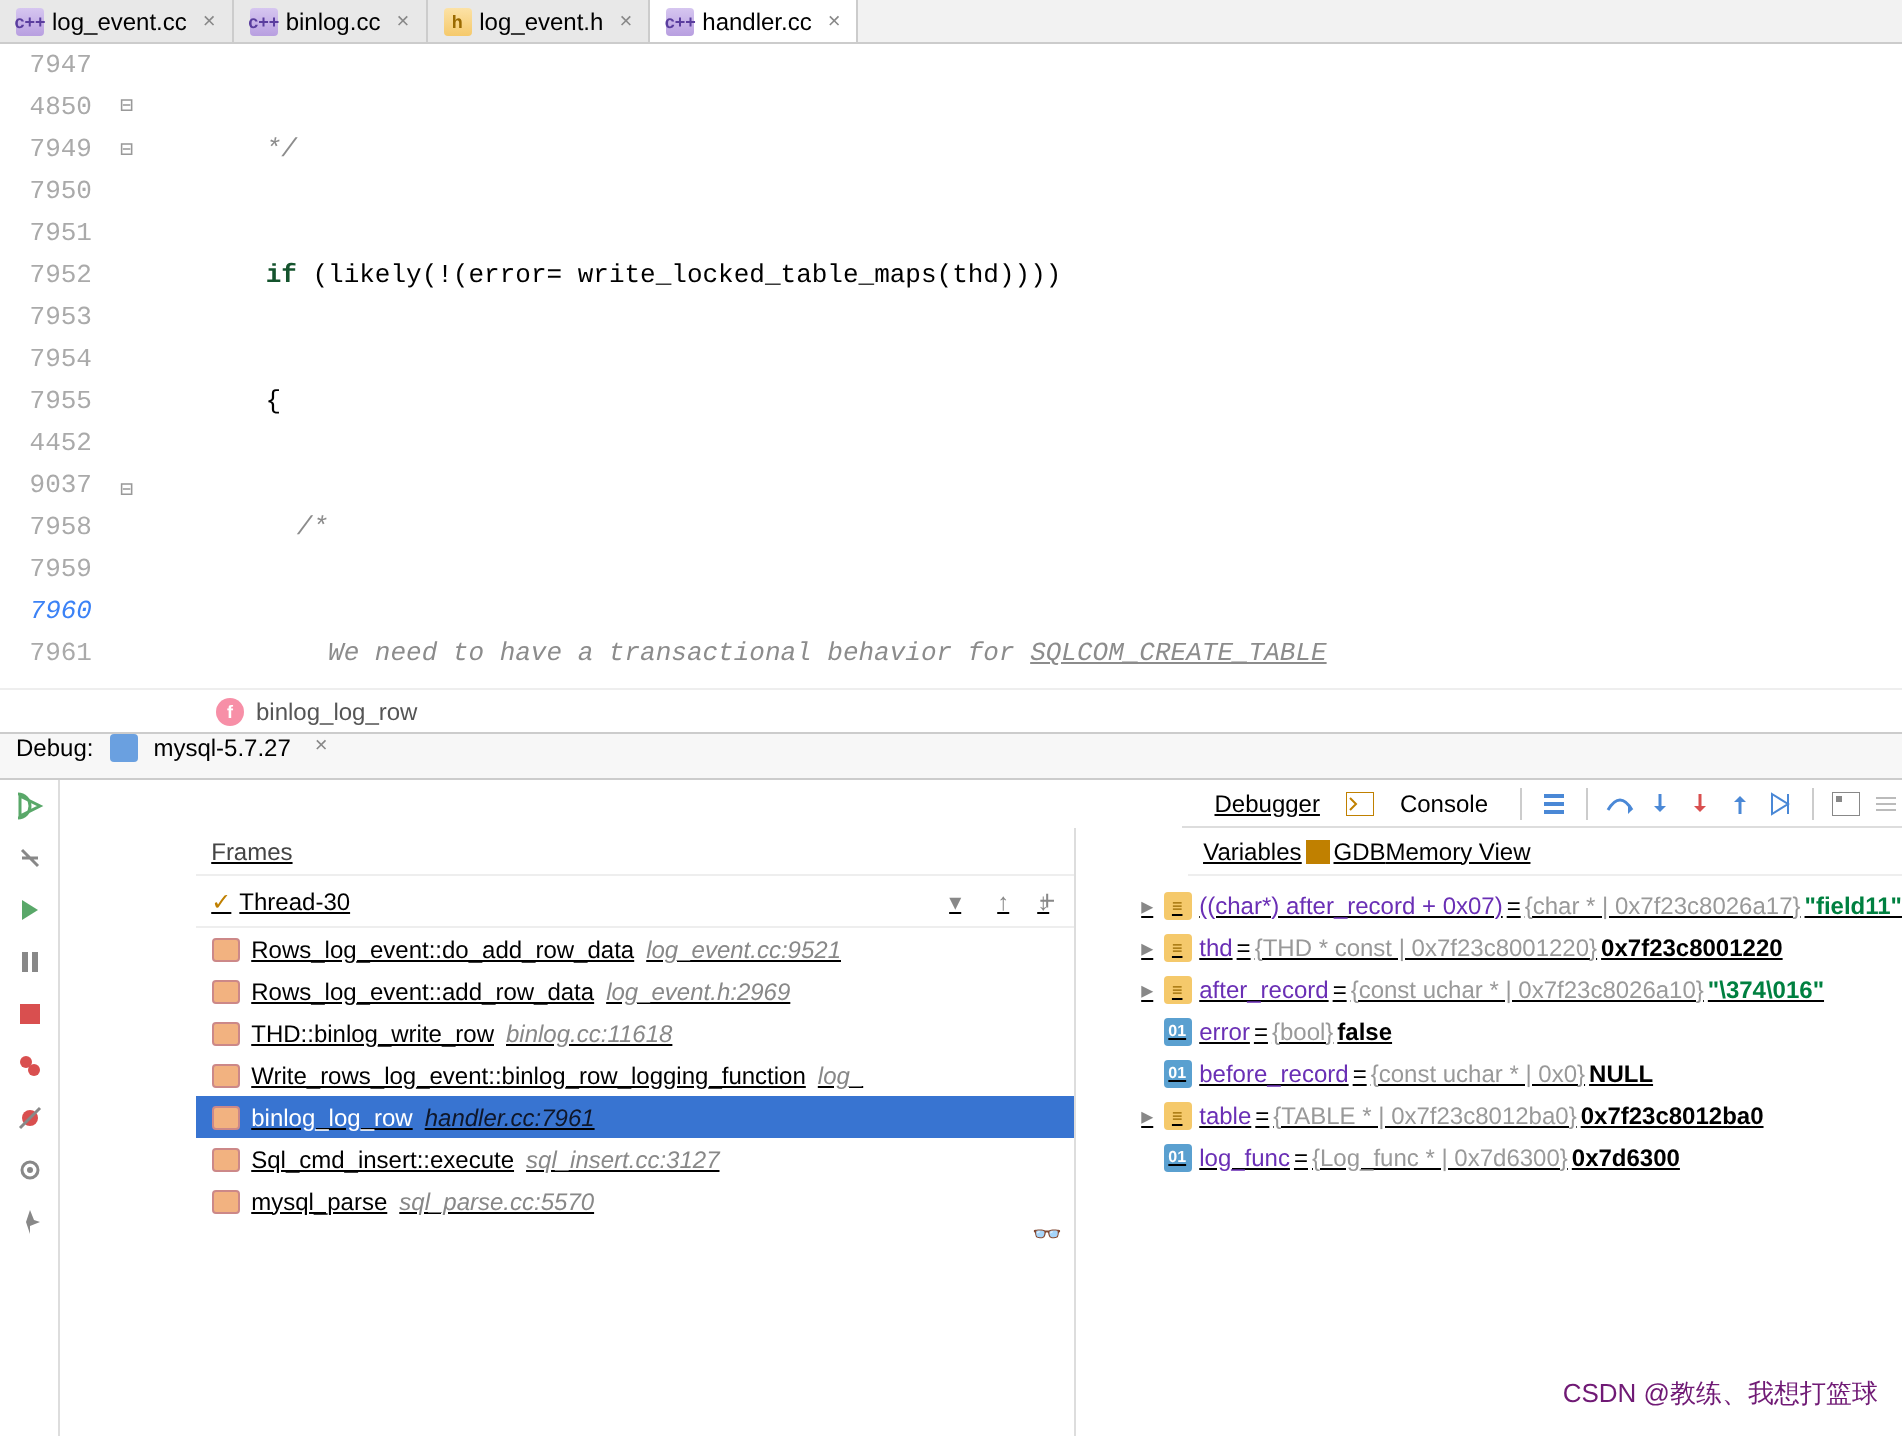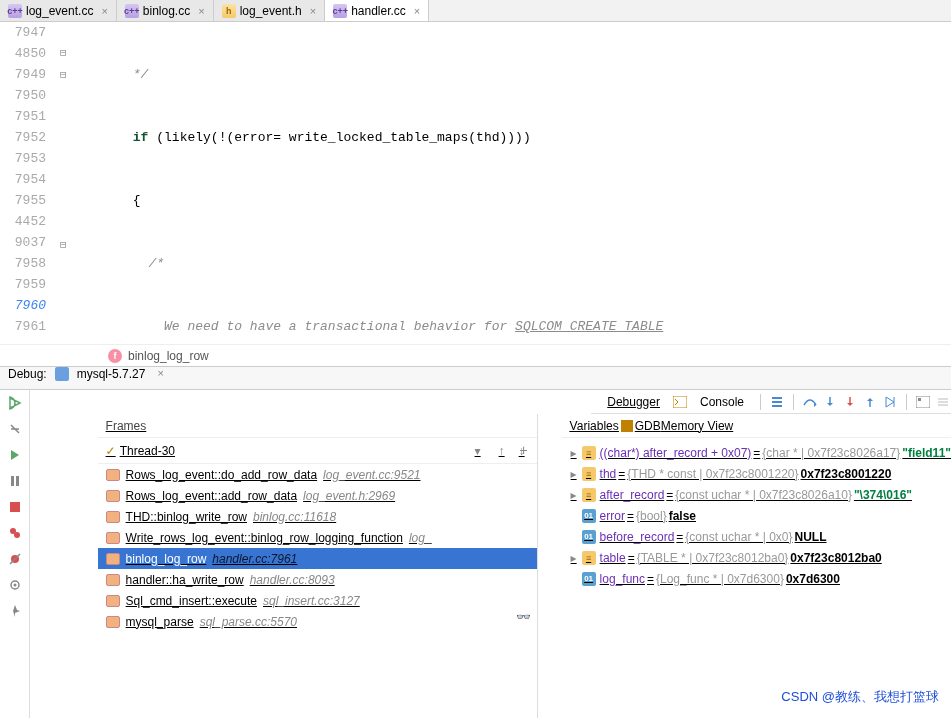--- a/index.html
+++ b/index.html
@@ -42,36 +42,36 @@
 .thread-sel { flex: 1; display: flex; align-items: center; gap: 4px; }
 .chk { color: #c08000; font-size: 12px; }
 .dd { color: #888; margin-left: auto; margin-right: 8px; }
 .frame-list { flex: 1; overflow: hidden; }
 .frame-item { height: 21px; display: flex; align-items: center; padding: 0 8px; gap: 6px; cursor: pointer; }
 .frame-item.sel { background: #3874d1; color: #fff; }
 .fr-ico { width: 14px; height: 12px; background: #f2b280; border: 1px solid #c88; border-radius: 2px; flex-shrink: 0; }
 .frame-item.sel .fr-ico { background: #f2b280; }
 .fr-loc { color: #888; font-style: italic; }
 .frame-item.sel .fr-loc { color: #0f172a; }
-.vars-hdr { height: 24px; border-bottom: 1px solid #eee; display: flex; align-items: center; gap: 0; padding: 0 8px; }
+.vars-hdr { height: 24px; border-bottom: 1px solid #eee; display: flex; align-items: center; gap: 0; padding: 0 8px; margin-left: 32px; }
 .vars-tab { cursor: pointer; }
 .vars-tab.active { text-decoration: underline; }
 .var-tree { flex: 1; padding: 4px 0; overflow: hidden; }
 .var-row { height: 21px; display: flex; align-items: center; gap: 2px; padding-left: 6px; }
 .exp { width: 12px; color: #888; display: inline-block; text-align: center; cursor: pointer; }
 .vico { width: 14px; height: 14px; display: inline-flex; align-items: center; justify-content: center; font-size: 9px; font-weight: bold; border-radius: 2px; margin-right: 2px; }
 .vico-e { background: #f5c96b; color: #9a6a00; }
 .vico-01 { background: #5aa0d0; color: #fff; font-size: 8px; }
 .vname { color: #6a2fb5; }
 .vtype { color: #999; }
 .vval { color: #000; font-weight: bold; }
 .vstr { color: #008040; font-weight: bold; }
 .plus-btn { position: absolute; left: -22px; top: 28px; width: 16px; height: 16px; color: #888; font-size: 14px; text-align: center; cursor: pointer; }
 .glasses { position: absolute; left: -22px; top: 196px; width: 16px; height: 16px; color: #888; font-size: 12px; text-align: center; }
-.watermark { position: absolute; right: 12px; bottom: 12px; color: #1d4ed8; font-size: 13px; font-family: Arial; pointer-events: none; }
+.watermark { position: absolute; right: 12px; bottom: 12px; color: #701a75; font-size: 13px; font-family: Arial; pointer-events: none; }
 .arrow-btn { color: #888; padding: 0 4px; }
 .sep { width: 1px; height: 16px; background: #ccc; margin: 0 4px; }
 svg { display: block; }
 </style>
 </head>
 <body>
 
 <div class="tabs-bar">
   <div class="tab">
     <span class="icon icon-cpp">c++</span>
@@ -301,25 +301,20 @@
               <span>Write_rows_log_event::binlog_row_logging_function</span> 
               <span class="fr-loc">log_</span>
             </div>
             <div class="frame-item sel">
               <span class="fr-ico"></span>
               <span>binlog_log_row</span> 
               <span class="fr-loc">handler.cc:7961</span>
             </div>
             <div class="frame-item">
               <span class="fr-ico"></span>
-              <span>handler::ha_write_row</span> 
-              <span class="fr-loc">handler.cc:8093</span>
-            </div>
-            <div class="frame-item">
-              <span class="fr-ico"></span>
               <span>Sql_cmd_insert::execute</span> 
               <span class="fr-loc">sql_insert.cc:3127</span>
             </div>
             <div class="frame-item">
               <span class="fr-ico"></span>
               <span>mysql_parse</span> 
               <span class="fr-loc">sql_parse.cc:5570</span>
             </div>
           </div>
       </div>

